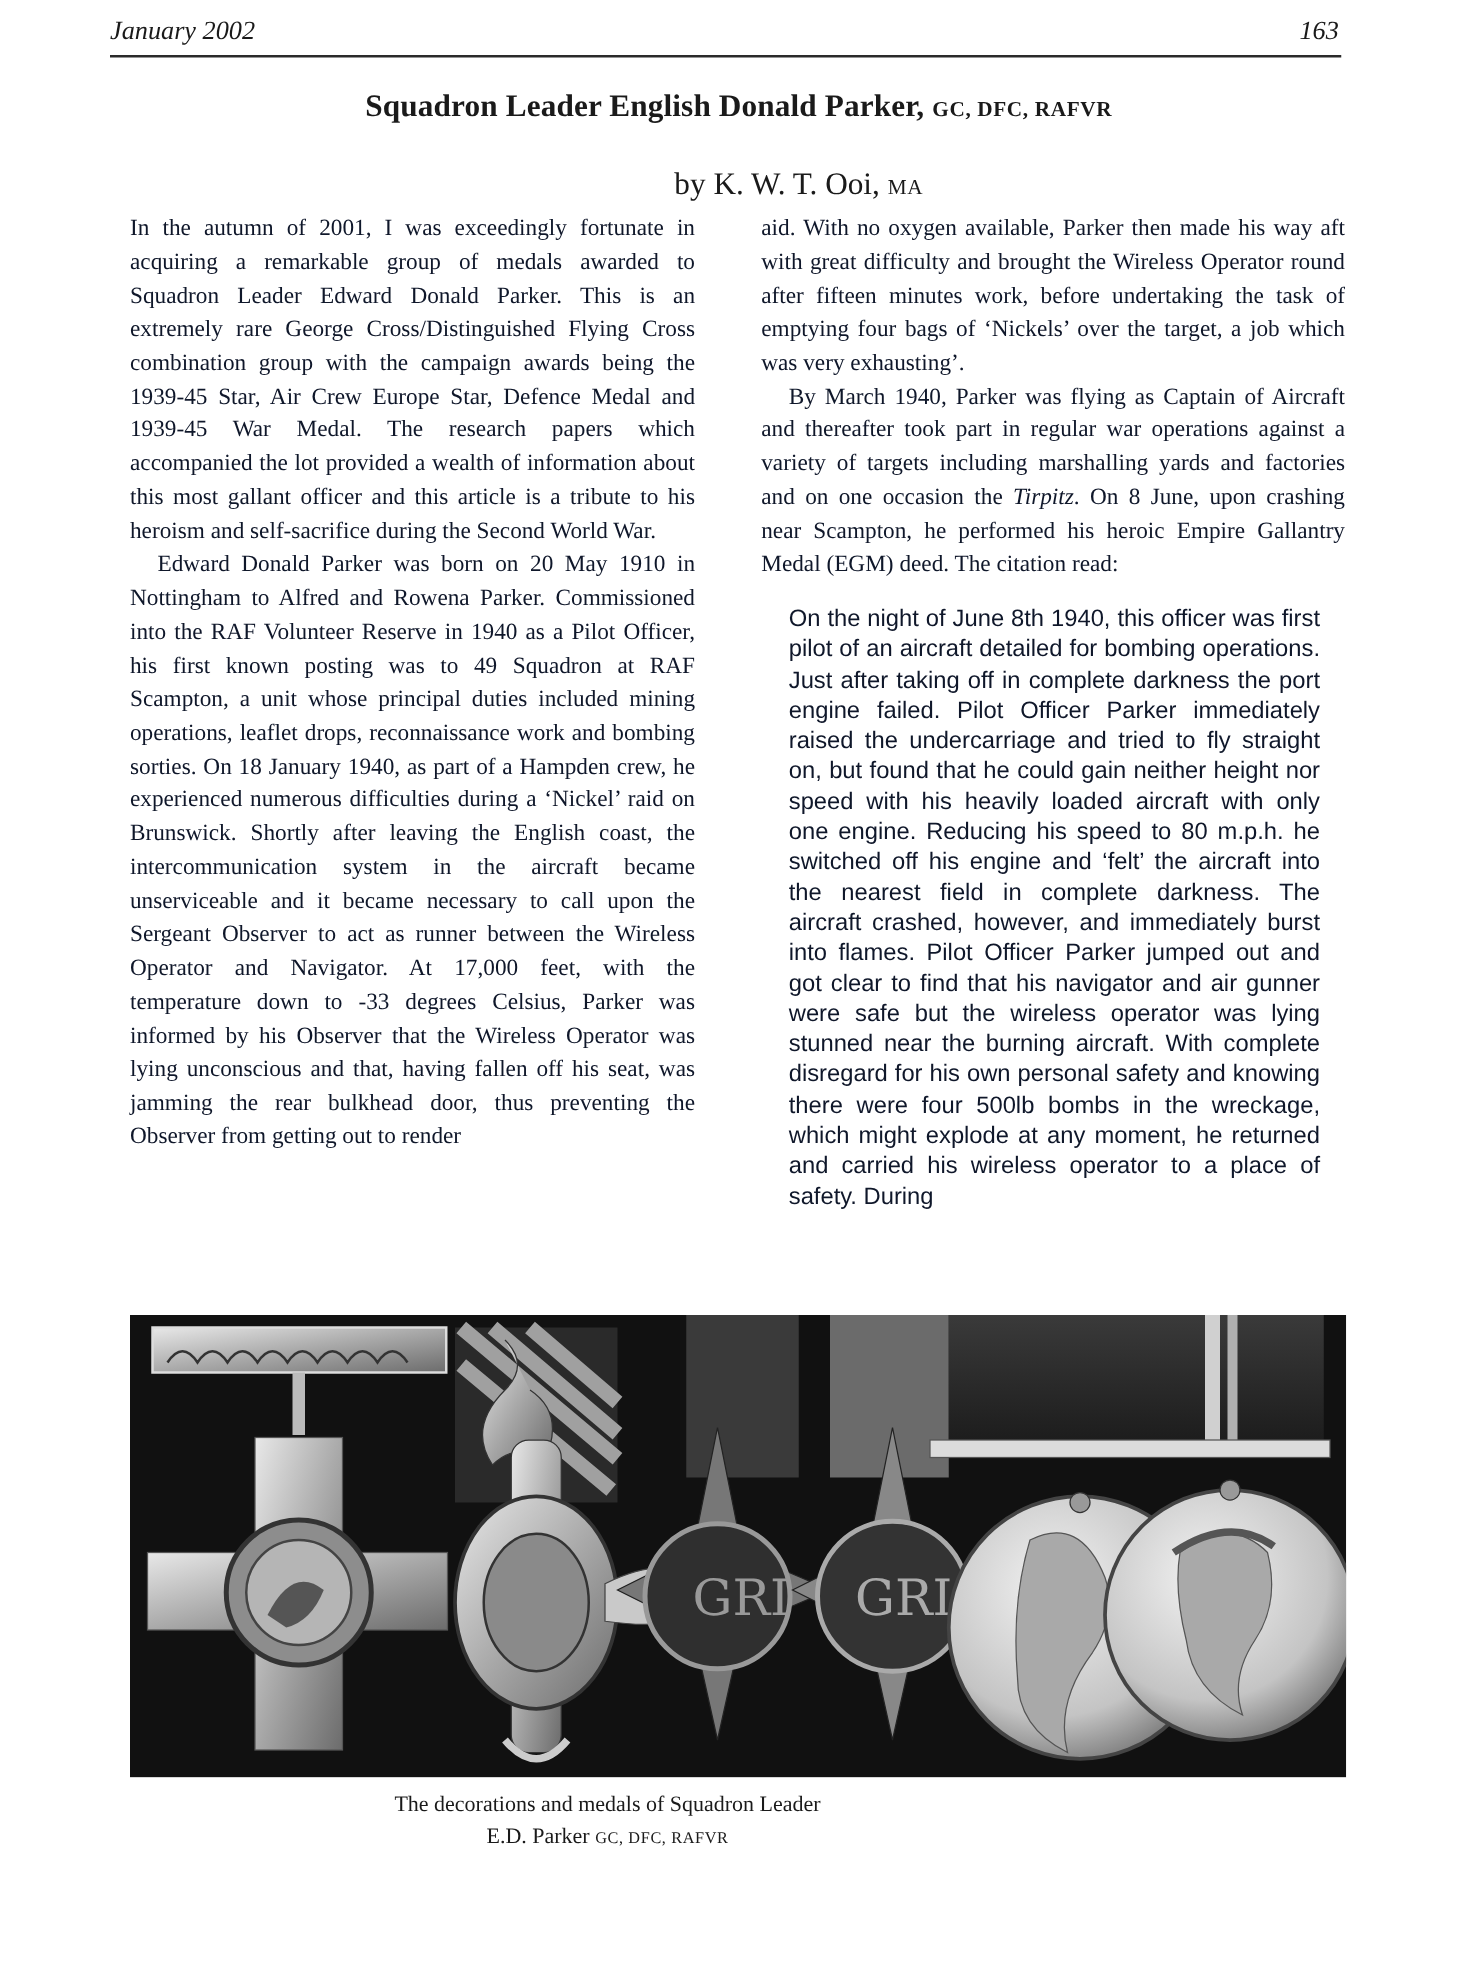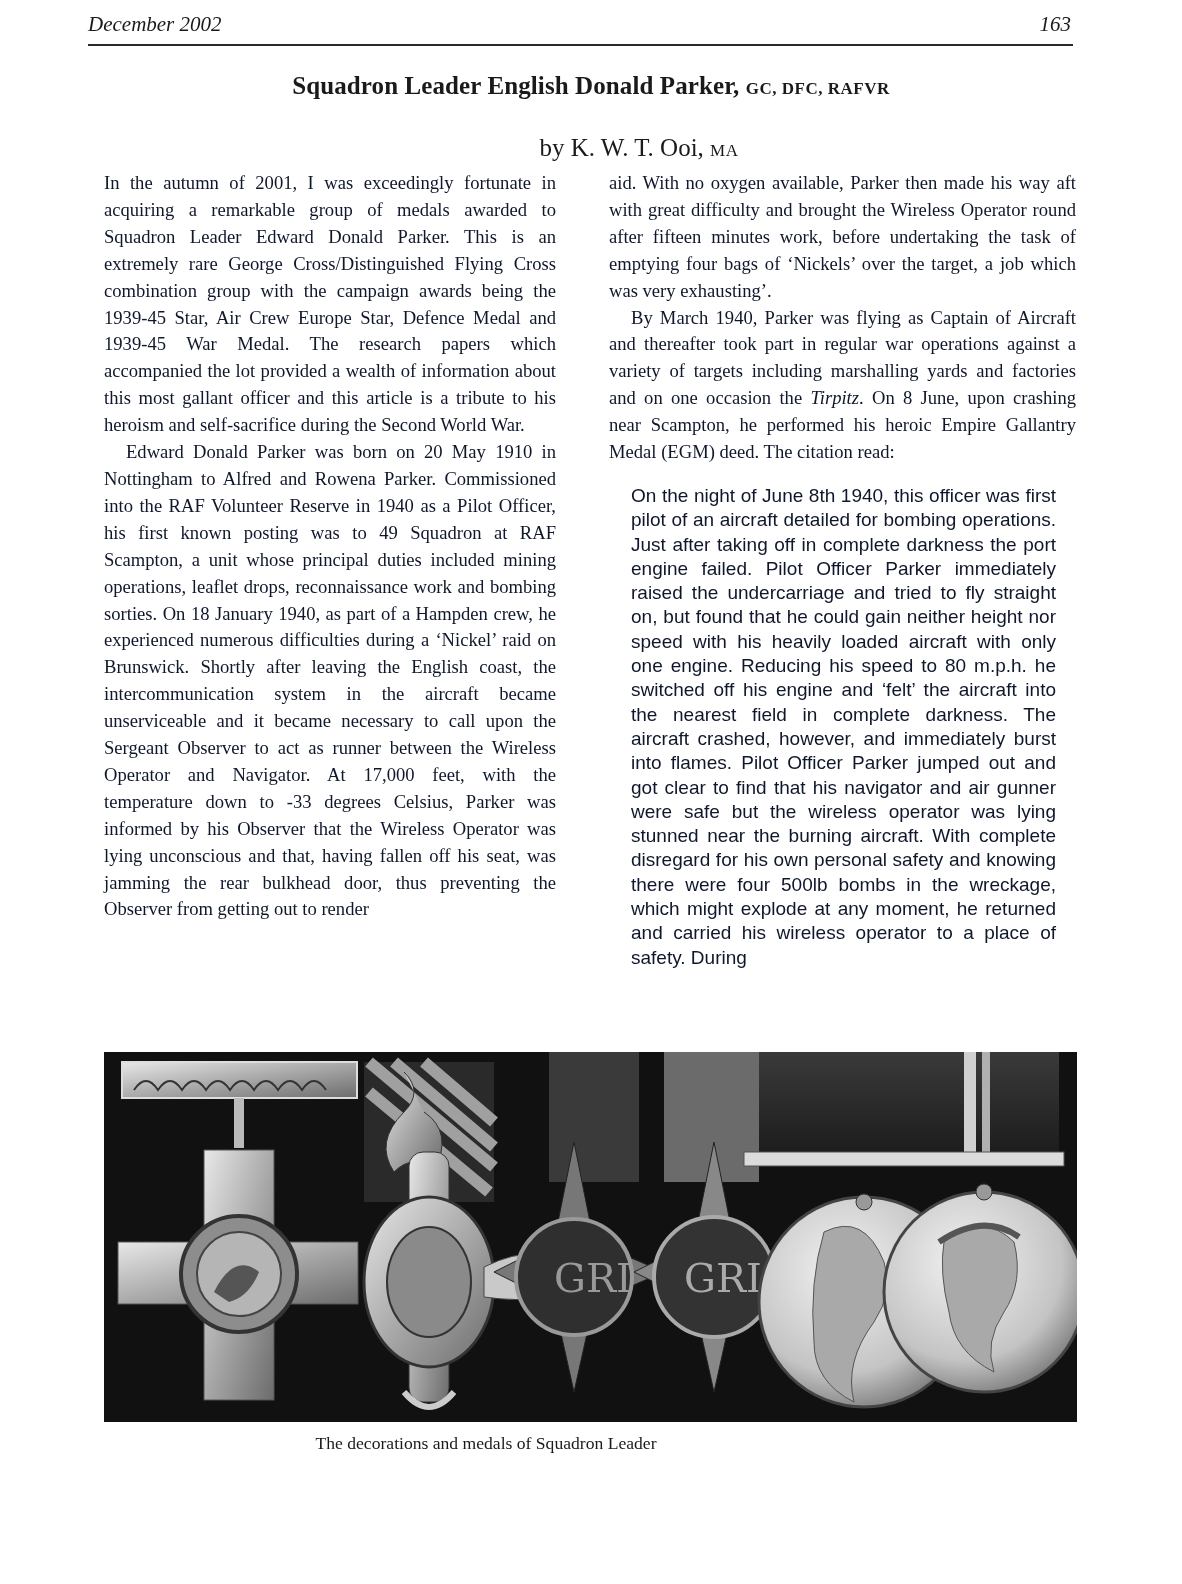--- a/index.html
+++ b/index.html
@@ -52,21 +52,21 @@
   .caption {
     position: absolute; left: 0; width: 972px; top: 1431px; text-align: center;
     font-size: 17.6px; line-height: 25px;
   }
   .caption .postnominals { font-size: 13px; letter-spacing: 0.5px; }
 </style>
 </head>
 <body>
 
 <div class="running-head">
-  <span class="journal-date">December 2002</span>
+  <span class="journal-date">January 2002</span>
   <span class="page-number">163</span>
 </div>
 
 <div class="article-title">
   <span>Squadron Leader English Donald Parker,</span>
   <span class="postnominals">GC, DFC, RAFVR</span>
 </div>
 
 <div class="byline">
   <span>by K. W. T. Ooi,</span>
@@ -160,13 +160,14 @@
       <circle cx="880" cy="240" r="100" fill="url(#coin)" stroke="#444" stroke-width="3"></circle>
       <path d="M840 190 q40 -30 70 0 q10 40 -10 70 q-20 30 -10 60 q-40 -20 -45 -60 q-10 -40 -5 -70z" fill="#a9a9a9" stroke="#555"></path>
       <path d="M835 190 q45 -30 80 -5" stroke="#555" stroke-width="6" fill="none"></path>
       <circle cx="880" cy="140" r="8" fill="#999" stroke="#333"></circle>
     </g>
   </svg>
 </div>
 
 <div class="caption">
   <div>The decorations and medals of Squadron Leader</div>
+  <div><span>E.D. Parker</span> <span class="postnominals">GC, DFC, RAFVR</span></div>
 </div>
 
 </body></html>

